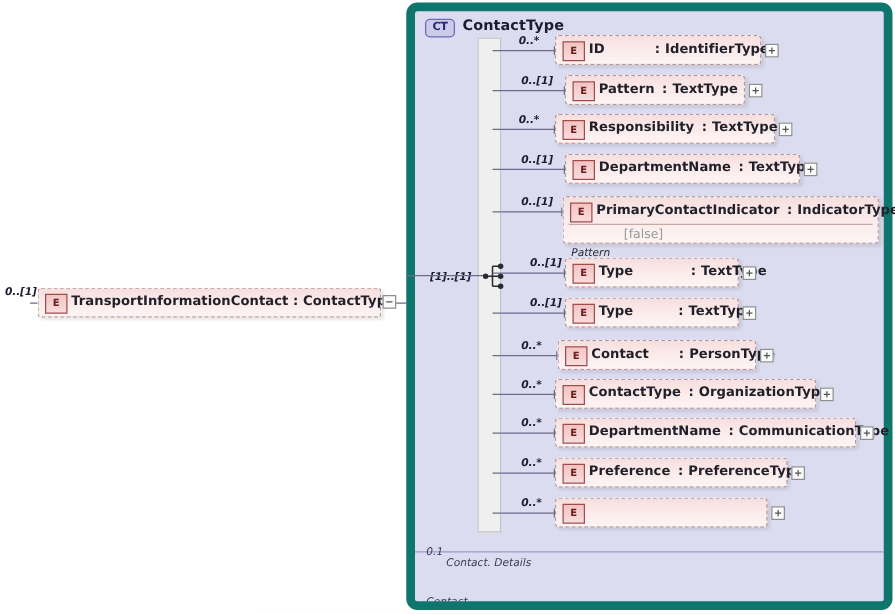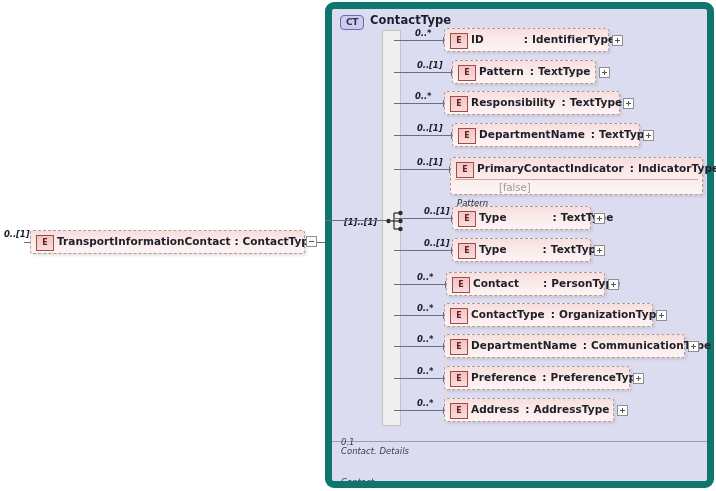--- a/index.html
+++ b/index.html
@@ -73,21 +73,21 @@
     background: #9a9ac8;
   }
   .ct-footer-text {
     position: absolute;
     left: 9px;
     font-size: 8.5px;
     font-style: italic;
     color: #3a3a55;
     white-space: nowrap;
   }
-  .ct-footer-l1 { top: 437px; }
+  .ct-footer-l1 { top: 437px; margin-left: 16px; }
   .ct-footer-l2 { top: 428px; }
   .ct-footer-l3 { top: 468px; }
 
   
   .group-bar {
     position: absolute;
     left: 375px;
     top: 23px;
     width: 19px;
     height: 396px;
@@ -364,18 +364,17 @@
       <div class="elem" style="left: 444px; top: 366px; width: 186px;">
         <div class="e-badge">E</div>
         <div class="e-label"><span>Preference</span><span class="pad" style="width: 6px;"></span><span>:</span><span class="pad" style="width: 4px;"></span><span>PreferenceType</span></div>
       </div>
       <div class="toggle plus" style="left: 633px; top: 373px;"></div>
       <div class="card" style="left: 417px; top: 398px;">0..*</div>
       <div class="conn-line" style="left: 394px; top: 410px; width: 50px; height: 1px;"></div>
       <div class="conn-line" style="left: 443px; top: 407px; width: 1px; height: 7px;"></div>
       <div class="elem" style="left: 444px; top: 398px; width: 170px;">
         <div class="e-badge">E</div>
-        <div class="e-label"><span>Address</span><span class="pad" style="width: 6px;"></span><span>:</span><span class="pad" style="width: 4px;"></span><span>AddressType</span></div>
       </div>
       <div class="toggle plus" style="left: 617px; top: 405px;"></div>
     </div>
 
 </div>
 
 </body></html>

